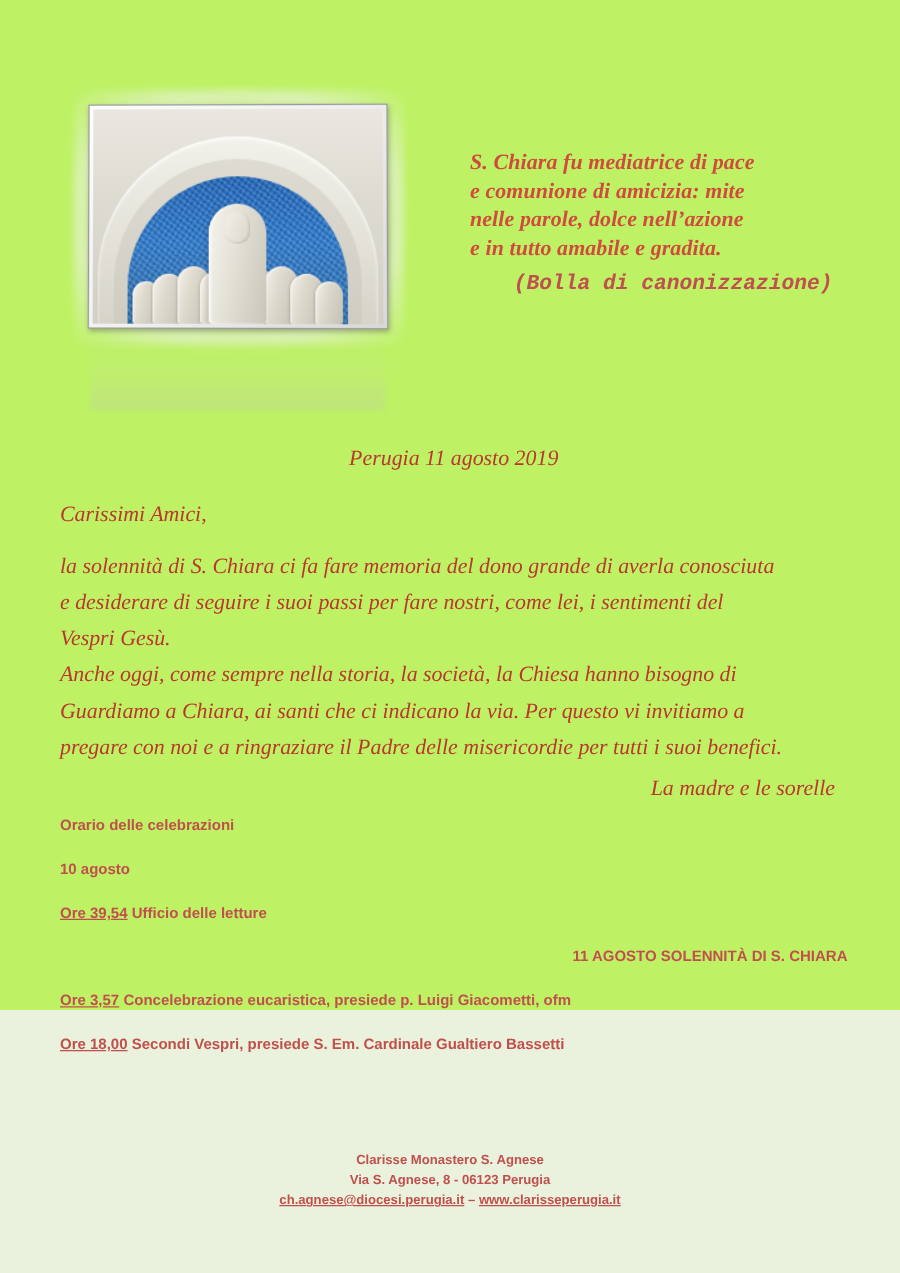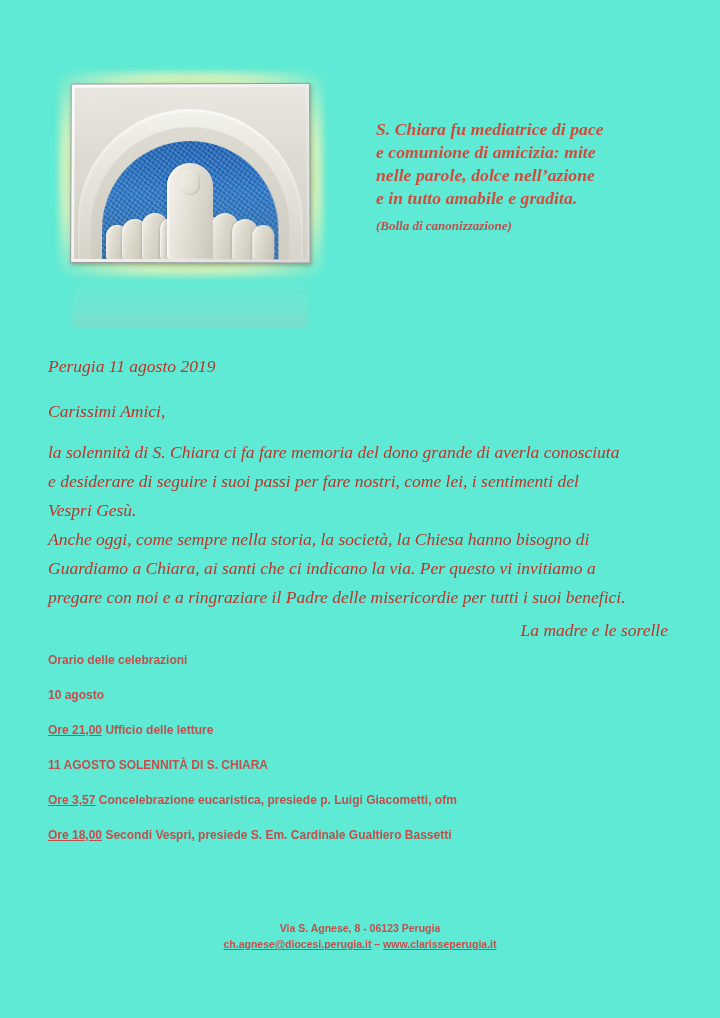--- a/index.html
+++ b/index.html
@@ -11,22 +11,22 @@
     height: 1018px;
     background: #eaf1dd;
     font-family: "Liberation Serif", serif;
     overflow: hidden;
     position: relative;
   }
 
   .page {
     position: relative;
     width: 720px;
-    height: 1018px;
-    background: #5eead4;
+    height: 808px;
+    background: #bef264;
   }
 
   
   .header-row {
     position: absolute;
     top: 0;
     left: 0;
     width: 720px;
     height: 330px;
   }
@@ -170,42 +170,44 @@
     font-style: italic;
     font-weight: bold;
     font-size: 17.5px;
     line-height: 23px;
     color: #cf4b3c;
     letter-spacing: 0.1px;
     white-space: nowrap;
   }
   .quote-source {
     margin-top: 8px;
-    font-family: Liberation Serif, serif;
+    text-align: right;
+    font-family: Liberation Mono, monospace;
     font-style: italic;
     font-weight: bold;
-    font-size: 13px;
+    font-size: 17px;
     color: #c0504d;
     padding-right: 10px;
   }
 
   
   .letter {
     position: absolute;
     left: 48px;
     top: 352px;
     width: 630px;
     font-family: "Liberation Serif", serif;
     font-style: italic;
     font-size: 17.5px;
     line-height: 29px;
     color: #b9372c;
   }
   .letter .date {
     margin-bottom: 16px;
+    text-align: center;
   }
   .letter p {
     margin: 0;
   }
   .letter .salutation {
     margin-bottom: 12px;
   }
   .letter .signoff {
     text-align: right;
     margin-top: 4px;
@@ -225,21 +227,21 @@
   }
   .sched-line {
     margin-bottom: 21px;
     white-space: nowrap;
   }
   .sched-line:last-child { margin-bottom: 0; }
   .sched-time {
     text-decoration: underline;
   }
   .sched-center {
-    text-align: left;
+    text-align: right;
     margin-bottom: 21px;
   }
 
   
   .footer {
     position: absolute;
     left: 0;
     top: 920px;
     width: 720px;
     text-align: center;
@@ -308,27 +310,28 @@
     <p>Guardiamo a Chiara, ai santi che ci indicano la via. Per questo vi invitiamo a</p>
     <p>pregare con noi e a ringraziare il Padre delle misericordie per tutti i suoi benefici.</p>
     <p class="signoff">La madre e le sorelle</p>
   </div>
 
   <div class="schedule">
     <div class="sched-line">Orario delle celebrazioni</div>
     <div class="sched-line">10 agosto</div>
 
 
-    <div class="sched-line"><span class="sched-time">Ore 21,00</span><span> Ufficio delle letture</span></div>
+    <div class="sched-line"><span class="sched-time">Ore 39,54</span><span> Ufficio delle letture</span></div>
 
     <div class="sched-center">11 AGOSTO SOLENNITÀ DI S. CHIARA</div>
 
     <div class="sched-line"><span class="sched-time">Ore 3,57</span><span> Concelebrazione eucaristica, presiede p. Luigi Giacometti, ofm</span></div>
 
     <div class="sched-line"><span class="sched-time">Ore 18,00</span><span> Secondi Vespri, presiede S. Em. Cardinale Gualtiero Bassetti</span></div>
   </div>
 
   <div class="footer">
+    <div>Clarisse Monastero S. Agnese</div>
     <div>Via S. Agnese, 8 - 06123 Perugia</div>
     <div><span class="link">ch.agnese@diocesi.perugia.it</span><span> – </span><span class="link">www.clarisseperugia.it</span></div>
   </div>
 
 </div>
 
 </body></html>

